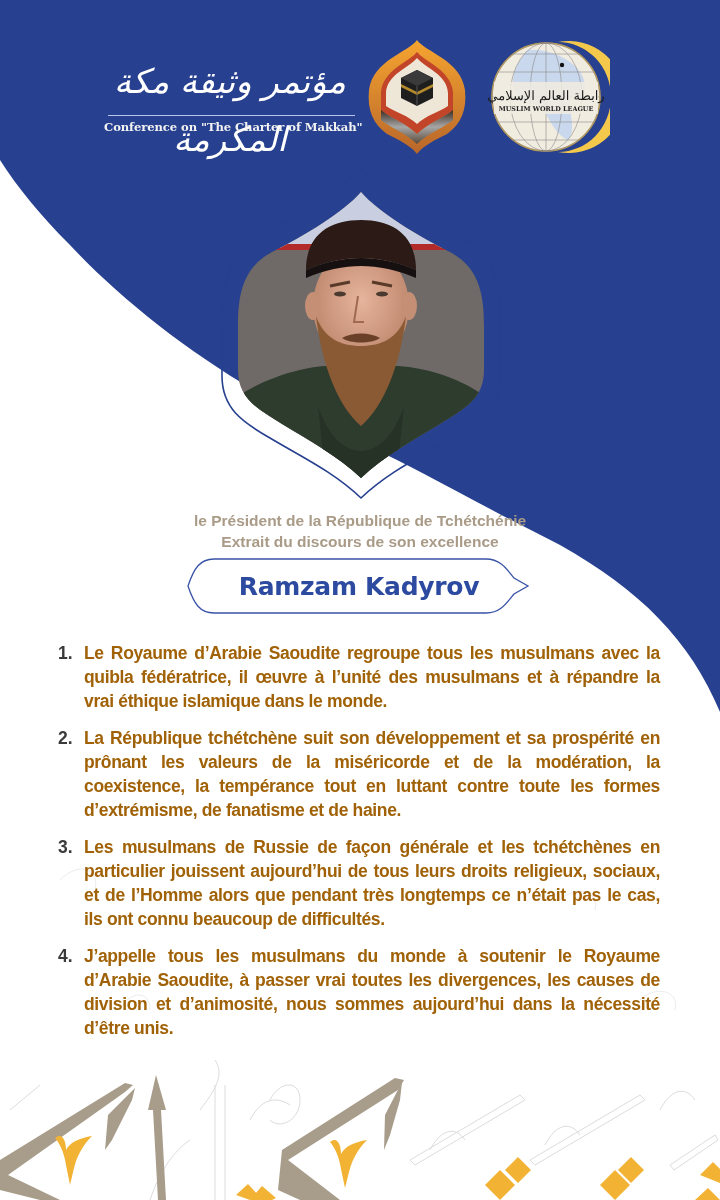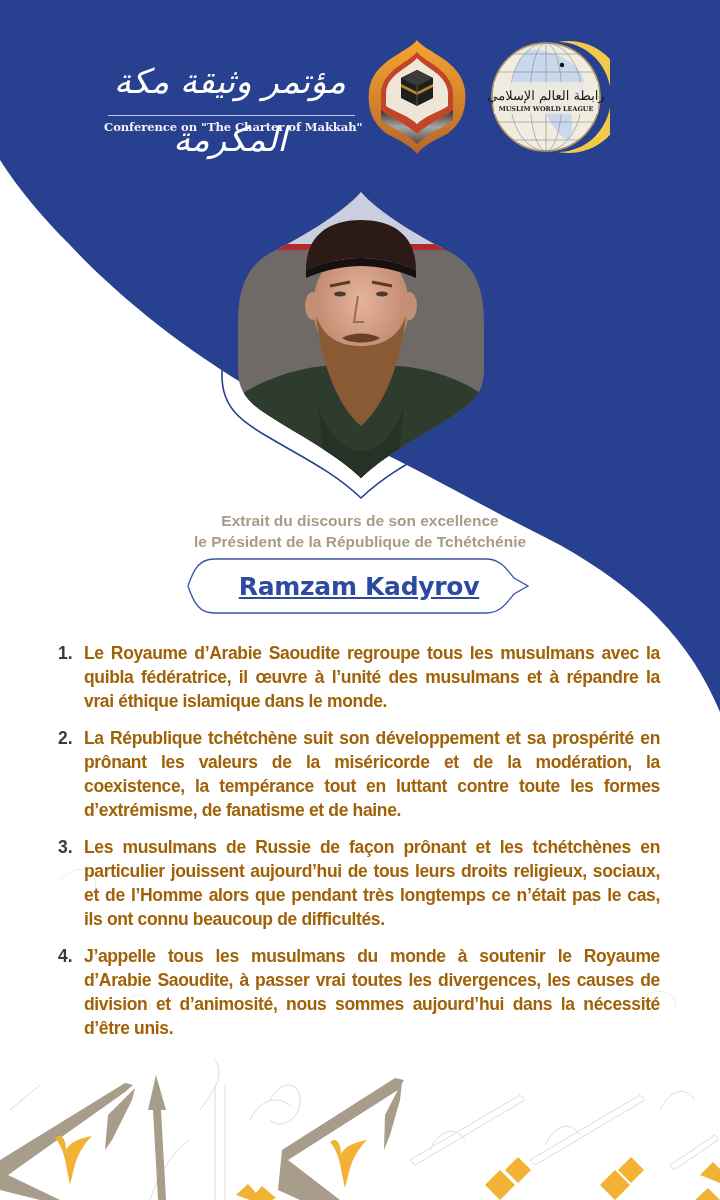--- a/index.html
+++ b/index.html
@@ -37,21 +37,20 @@
     display: block; color: #a99b87; font-family: "Liberation Sans", sans-serif;
     font-weight: bold; font-size: 15.5px; line-height: 21px; white-space: nowrap;
   }
   .name-frame { position: absolute; left: 186px; top: 556px; width: 346px; height: 60px; z-index: 3; }
   .name-frame svg { position: absolute; left: 0; top: 0; }
   .name-text {
     position: absolute; left: 0; top: 0; width: 346px; height: 60px;
     display: flex; align-items: center; justify-content: center;
     color: #2c4aa0; font-family: "DejaVu Sans", sans-serif; font-weight: bold; font-size: 25px;
     letter-spacing: -0.3px;
-    text-decoration: underline;
   }
 
   
   .statements { position: absolute; left: 58px; top: 641px; width: 602px; z-index: 3; margin: 0; padding: 0; list-style: none; }
   .statement { position: relative; padding-left: 26px; margin-bottom: 13px; }
   .statement-num {
     position: absolute; left: 0; top: 0;
     color: #3a3a3a; font-family: "Liberation Sans", sans-serif; font-weight: bold; font-size: 17.5px; line-height: 24px;
   }
   .statement-text {
@@ -194,41 +193,41 @@
     <ellipse cx="122" cy="128" rx="6" ry="2.5" fill="#4a3a30"></ellipse>
     <ellipse cx="164" cy="128" rx="6" ry="2.5" fill="#4a3a30"></ellipse>
     <path d="M140 130 L136 156 L146 156" stroke="#a06a52" stroke-width="2" fill="none"></path>
 
     <path d="M88 104 C88 70 110 54 143 54 C176 54 198 70 198 104 C180 96 160 92 143 92 C126 92 106 96 88 104 Z" fill="#2b1a16"></path>
     <path d="M88 104 C106 96 126 92 143 92 C160 92 180 96 198 104 L198 112 C180 104 160 100 143 100 C126 100 106 104 88 112 Z" fill="#161010"></path>
   </g>
 </svg>
 
 <div class="intro">
+  <span class="intro-line">le Président de la République de Tchétchénie</span>
   <span class="intro-line">Extrait du discours de son excellence</span>
-  <span class="intro-line">le Président de la République de Tchétchénie</span>
 </div>
 
 <div class="name-frame">
   <svg width="346" height="60" viewBox="0 0 346 60" xmlns="http://www.w3.org/2000/svg">
     <path d="M28 3 H300 C314 3 320 12 328 22 L342 30 L328 38 C320 48 314 57 300 57 H28 C14 57 8 48 2 30 C8 12 14 3 28 3 Z" fill="#ffffff" stroke="#3852a6" stroke-width="1.3"></path>
   </svg>
   <div class="name-text">Ramzam Kadyrov</div>
 </div>
 
 <ol class="statements">
   <li class="statement">
     <span class="statement-num">1.</span>
     <span class="statement-text">Le Royaume d’Arabie Saoudite regroupe tous les musulmans avec la quibla fédératrice, il œuvre à l’unité des musulmans et à répandre la vrai éthique islamique dans le monde.</span>
   </li>
   <li class="statement">
     <span class="statement-num">2.</span>
     <span class="statement-text">La République tchétchène suit son développement et sa prospérité en prônant les valeurs de la miséricorde et de la modération, la coexistence, la tempérance tout en luttant contre toute les formes d’extrémisme, de fanatisme et de haine.</span>
   </li>
   <li class="statement">
     <span class="statement-num">3.</span>
-    <span class="statement-text">Les musulmans de Russie de façon prônant et les tchétchènes en particulier jouissent aujourd’hui de tous leurs droits religieux, sociaux, et de l’Homme alors que pendant très longtemps ce n’était pas le cas, ils ont connu beaucoup de difficultés.</span>
+    <span class="statement-text">Les musulmans de Russie de façon générale et les tchétchènes en particulier jouissent aujourd’hui de tous leurs droits religieux, sociaux, et de l’Homme alors que pendant très longtemps ce n’était pas le cas, ils ont connu beaucoup de difficultés.</span>
   </li>
   <li class="statement">
     <span class="statement-num">4.</span>
     <span class="statement-text">J’appelle tous les musulmans du monde à soutenir le Royaume d’Arabie Saoudite, à passer vrai toutes les divergences, les causes de division et d’animosité, nous sommes aujourd’hui dans la nécessité d’être unis.</span>
   </li>
 </ol>
 
 </body></html>

